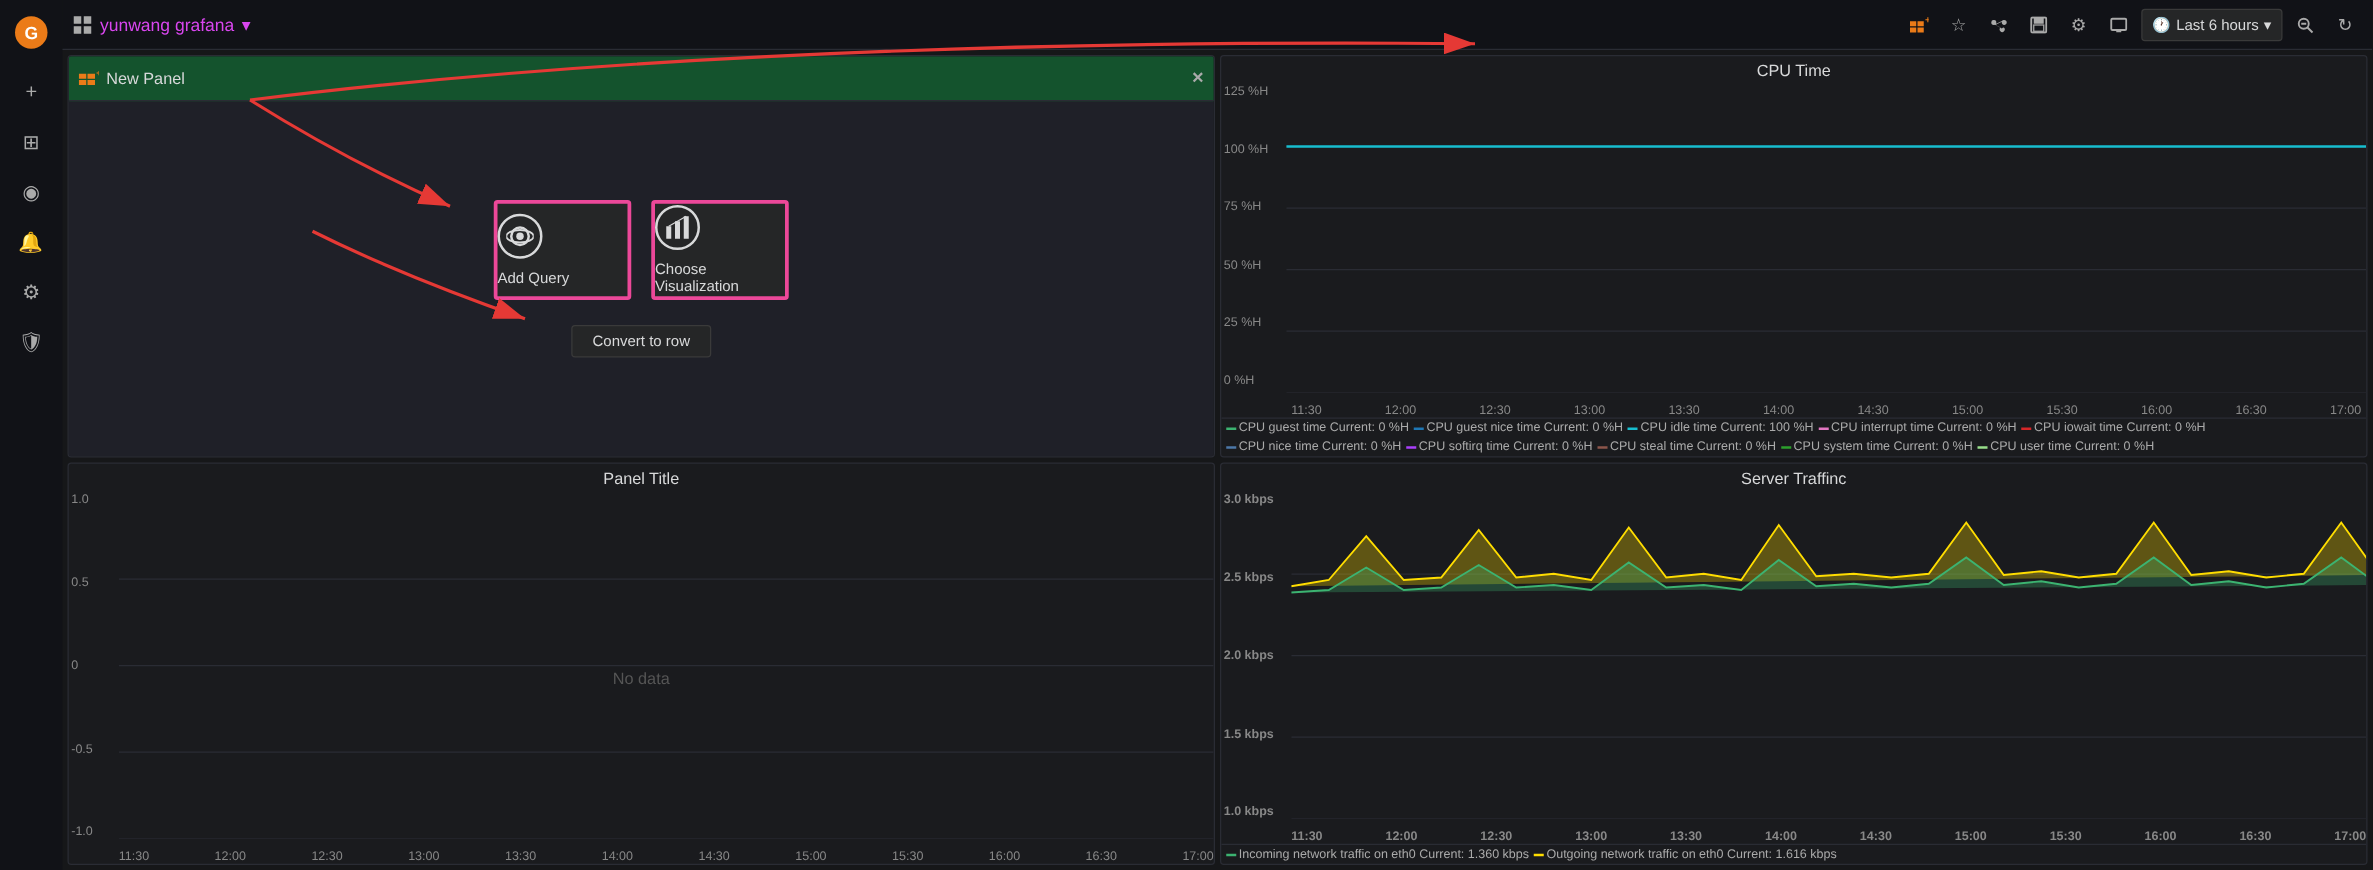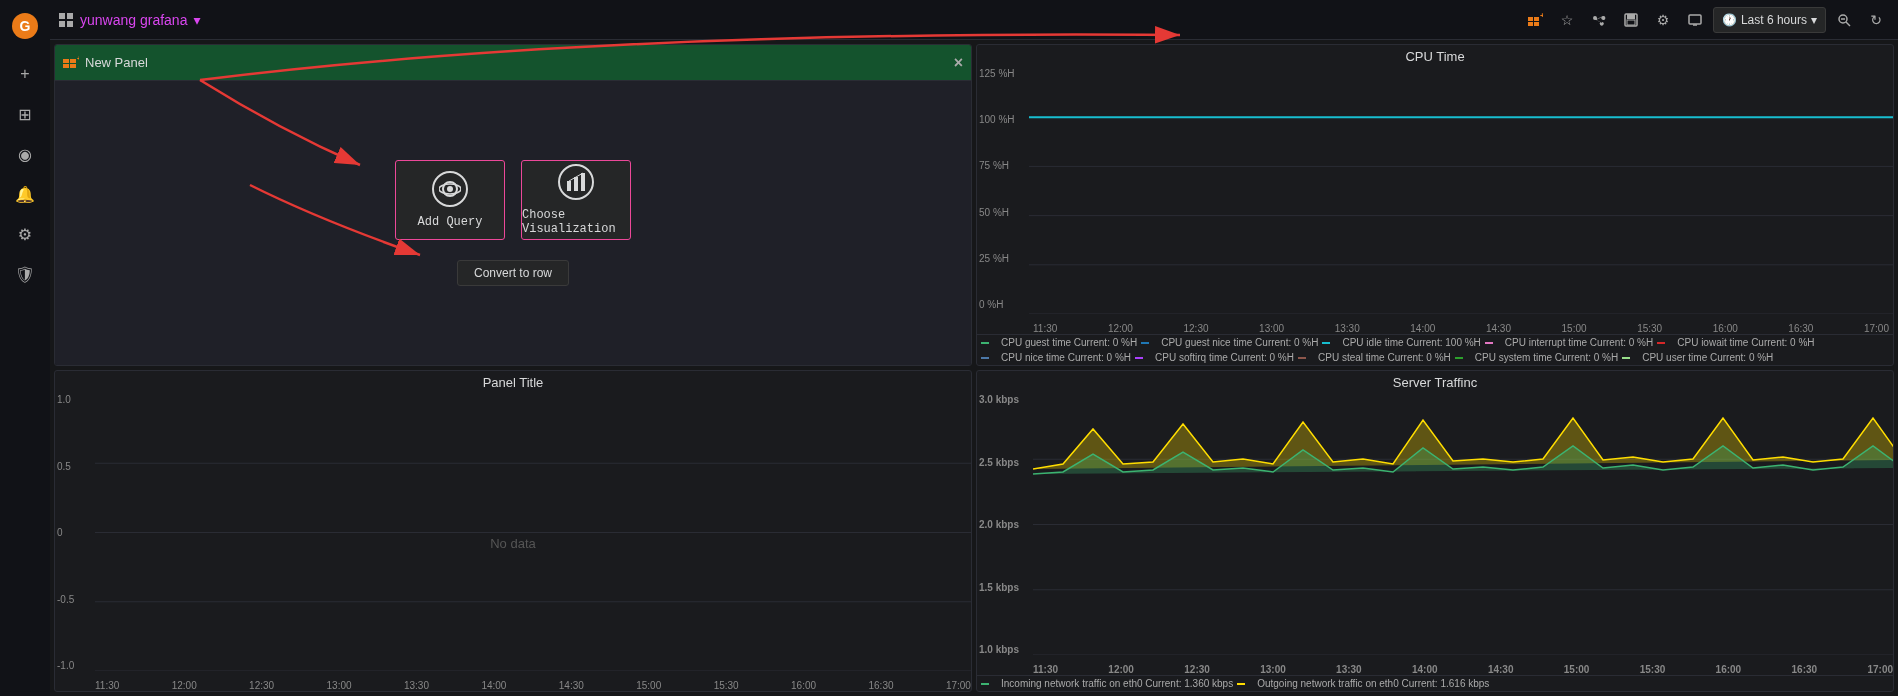--- a/index.html
+++ b/index.html
@@ -184,33 +184,32 @@
       gap: 20px;
     }
     .panel-options {
       display: flex;
       gap: 16px;
       align-items: center;
       justify-content: center;
     }
     .panel-option {
       background: #252627;
-      border: 1px solid #ec4899;
+      border: 3px solid #ec4899;
       border-radius: 3px;
       width: 110px;
       height: 80px;
       display: flex;
       flex-direction: column;
-      align-items: center;
+      align-items: flex-start;
       justify-content: center;
       gap: 8px;
       cursor: pointer;
       color: #d8d9da;
       font-size: 12px;
-      font-family: Liberation Mono, monospace;
     }
     .panel-option-icon {
       width: 36px;
       height: 36px;
       border: 2px solid #d8d9da;
       border-radius: 50%;
       display: flex;
       align-items: center;
       justify-content: center;
       font-size: 18px;
@@ -261,21 +260,21 @@
       color: #aaa;
       display: flex;
       flex-wrap: wrap;
       gap: 4px;
       flex-shrink: 0;
       border-top: 1px solid #2a2c34;
     }
     .legend-item {
       display: flex;
       align-items: center;
-      gap: 12px;
+      gap: 2px;
     }
     .legend-dot {
       width: 8px;
       height: 2px;
       flex-shrink: 0;
     }
   </style>
 </head>
 <body>
 

